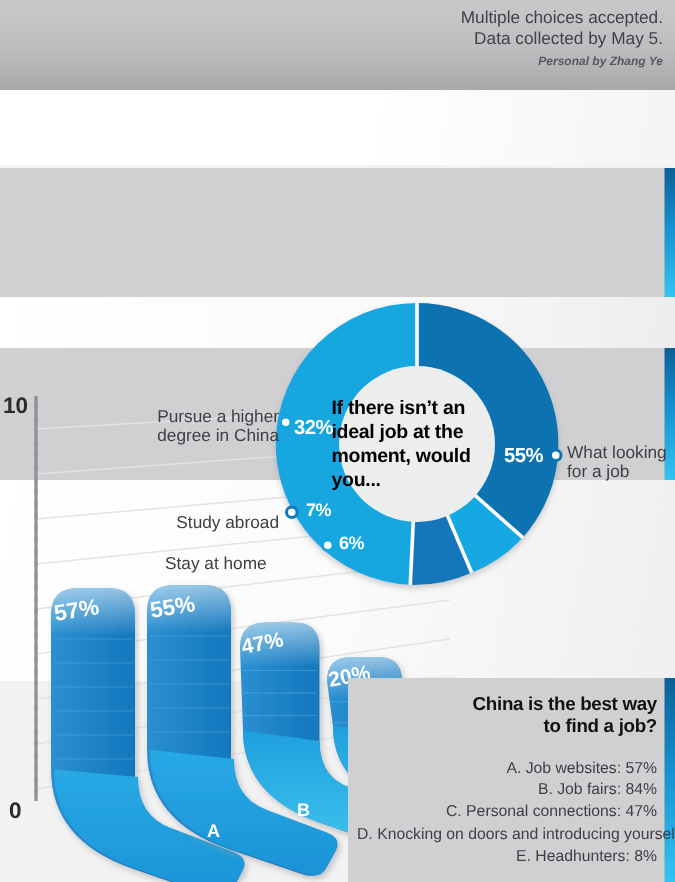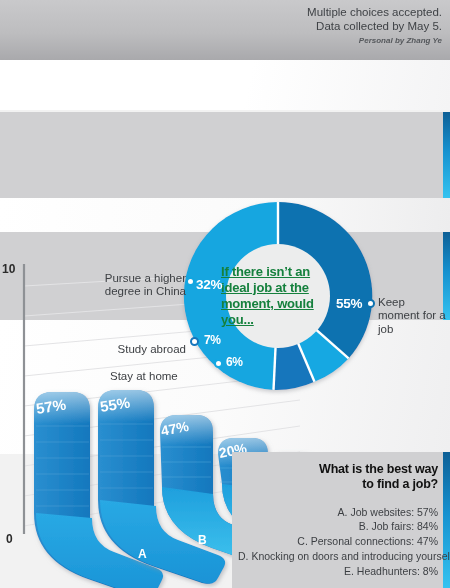--- a/index.html
+++ b/index.html
@@ -49,37 +49,36 @@
   .sweep2{
     position:absolute;left:0;top:320px;width:450px;height:134px;
     background:linear-gradient(100deg,#ffffff 0%,#fbfbfb 50%,#efeff0 100%);
   }
 
   
   #bars{position:absolute;left:0;top:256px;width:320px;height:332px;}
   #bars svg{display:block;}
 
   .axis-label{
-    position:absolute;font-size:12px;color:#2b2b2b;font-weight:bold;
+    position:absolute;font-size:15px;color:#2b2b2b;font-weight:bold;
   }
   #axis-top{left:2px;top:262px;}
   #axis-zero{left:6px;top:532px;}
 
   
   #donut{position:absolute;left:178px;top:196px;width:200px;height:200px;}
   #donut svg{display:block;}
 
   .center-text{
     position:absolute;left:221px;top:252px;width:114px;height:88px;
     display:flex;align-items:center;justify-content:flex-start;
   }
   .center-text span{
-    font-size:13px;font-weight:bold;color:#15803d;line-height:1.22;
+    font-size:13px;font-weight:bold;color:#000000;line-height:1.22;
     letter-spacing:-0.2px;
-    text-decoration:underline;
   }
 
   
   .callout{position:absolute;font-size:11.5px;color:#3c3f43;line-height:1.16;}
   #co-pursue{left:74px;top:272px;width:112px;text-align:right;}
   #co-study{left:110px;top:343px;width:76px;text-align:right;}
   #co-stayhome{left:110px;top:370px;width:76px;text-align:left;}
   #co-keep{left:378px;top:296px;width:70px;text-align:left;}
 
   .pct{
@@ -275,41 +274,41 @@
       </g>
     </svg>
   </div>
 
   <div class="center-text">
     <span>If there isn’t an ideal job at the moment, would you...</span>
   </div>
 
   <div class="pct" id="pct-55">55%</div>
   <div class="dot" id="dot-55"></div>
-  <div class="callout" id="co-keep">Keep moment for a job</div>
+  <div class="callout" id="co-keep">What looking for a job</div>
 
   <div class="pct" id="pct-32">32%</div>
   <div class="dot" id="dot-32"></div>
   <div class="callout" id="co-pursue">Pursue a higher degree in China</div>
 
   <div class="pct" id="pct-7">7%</div>
   <div class="dot" id="dot-7"></div>
   <div class="callout" id="co-study">Study abroad</div>
 
   <div class="pct" id="pct-6">6%</div>
   <div class="dot" id="dot-6"></div>
   <div class="callout" id="co-stayhome">Stay at home</div>
 
   <div class="panel" id="panel-c">
     <div class="edge"></div>
   </div>
 
   <div id="panel-c-inner">
     <div class="qa-title">
-      <span class="l">What is the best way</span>
+      <span class="l">China is the best way</span>
       <span class="l">to find a job?</span>
     </div>
     <ul class="qa-list">
       <li>A. Job websites: 57%</li>
       <li>B. Job fairs: 84%</li>
       <li>C. Personal connections: 47%</li>
       <li>D. Knocking on doors and introducing yourself: 20%</li>
       <li>E. Headhunters: 8%</li>
     </ul>
   </div>

